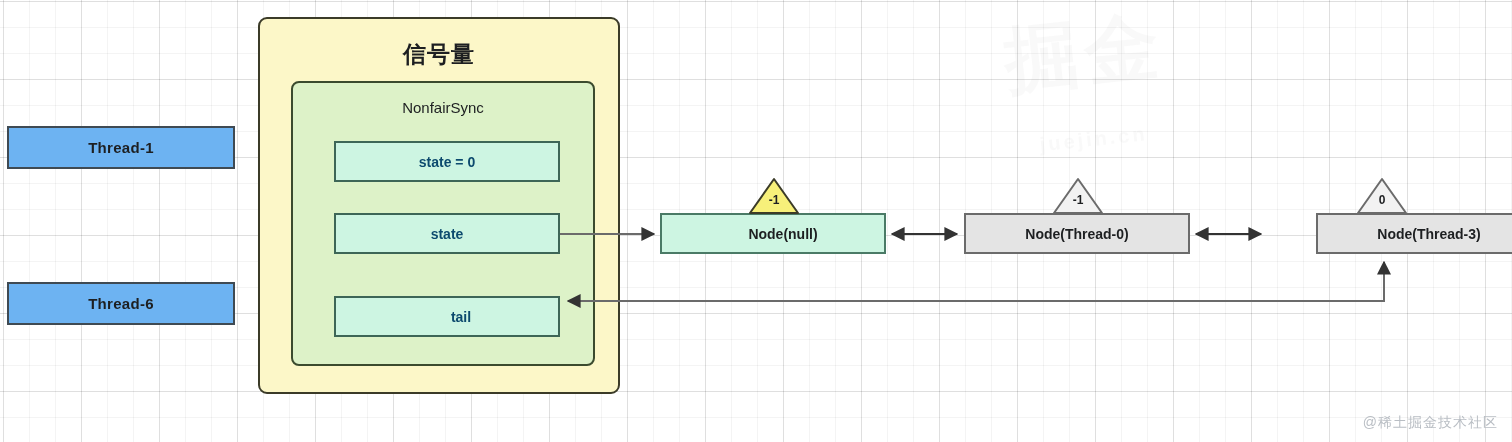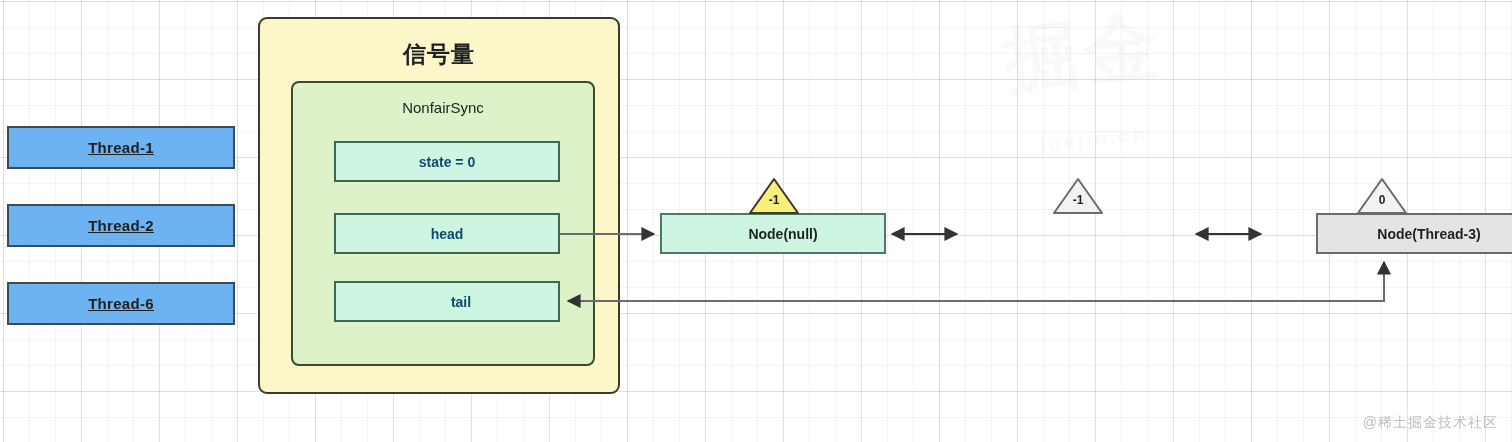--- a/index.html
+++ b/index.html
@@ -42,21 +42,20 @@
   .thread-box {
     left: 7px;
     width: 228px;
     height: 43px;
     background: #6db3f2;
     border: 2px solid #3f4a53;
     color: #1d1f21;
     font-size: 15px;
     font-weight: bold;
     letter-spacing: 0.3px;
-    text-decoration: underline;
   }
   #thread-1 { top: 126px; }
   #thread-2 { top: 204px; }
   #thread-3 { top: 282px; }
 
   
   #semaphore-container {
     position: absolute;
     left: 258px;
     top: 17px;
@@ -108,21 +107,21 @@
     width: 226px;
     height: 41px;
     background: #cdf5e2;
     border: 2px solid #3d6657;
     color: #0c4a6e;
     font-size: 14px;
     font-weight: bold;
   }
   #field-state { top: 141px; }
   #field-head  { top: 213px; }
-  #field-tail  { top: 281px; padding-left: 28px; }
+  #field-tail  { top: 296px; padding-left: 28px; }
 
   
   .node-box {
     width: 226px;
     height: 41px;
     top: 213px;
     border: 2px solid #6b6b6b;
     color: #1d1f21;
     font-size: 14px;
     font-weight: bold;
@@ -213,47 +212,47 @@
 <div id="canvas">
 
   <div id="watermark-center">
     <span>掘金</span>
     <span id="watermark-sub">juejin.cn</span>
   </div>
 
   <div class="box thread-box" id="thread-1">
     <span>Thread-1</span>
   </div>
-  <div class="box thread-box" id="thread-2">
-    <span>Thread-2</span>
-  </div>
   <div class="box thread-box" id="thread-3">
     <span>Thread-6</span>
   </div>
 
   <div id="semaphore-container">
     <div id="semaphore-title">信号量</div>
   </div>
 
   <div id="sync-container">
     <div id="sync-title">NonfairSync</div>
   </div>
 
   <div class="box field-box" id="field-state">
     <span>state = 0</span>
   </div>
   <div class="box field-box" id="field-head">
-    <span>head</span>
+    <span>state</span>
   </div>
   <div class="box field-box" id="field-tail">
     <span>tail</span>
   </div>
 
   <div class="box node-box" id="node-0">
     <span>Node(null)</span>
+  </div>
+  <div class="box node-box" id="node-1">
+    <span>Node(Thread-0)</span>
   </div>
   <div class="box node-box" id="node-2">
     <span>Node(Thread-3)</span>
   </div>
 
   <div class="ws-tri" id="ws-0">
     <svg width="52" height="38" viewBox="0 0 52 38">
       <polygon points="26,2 50,36 2,36" fill="#f7f07a" stroke="#3b3b28" stroke-width="2" stroke-linejoin="round"></polygon>
     </svg>
     <div class="ws-label">-1</div>

